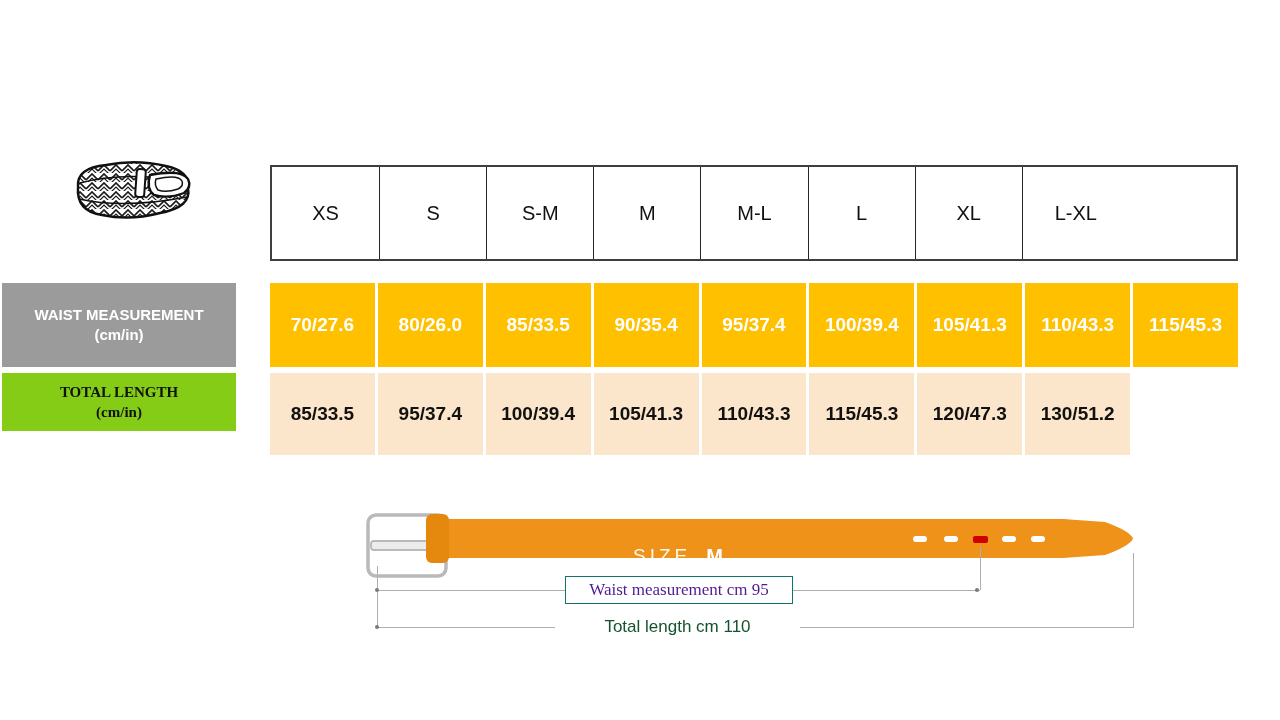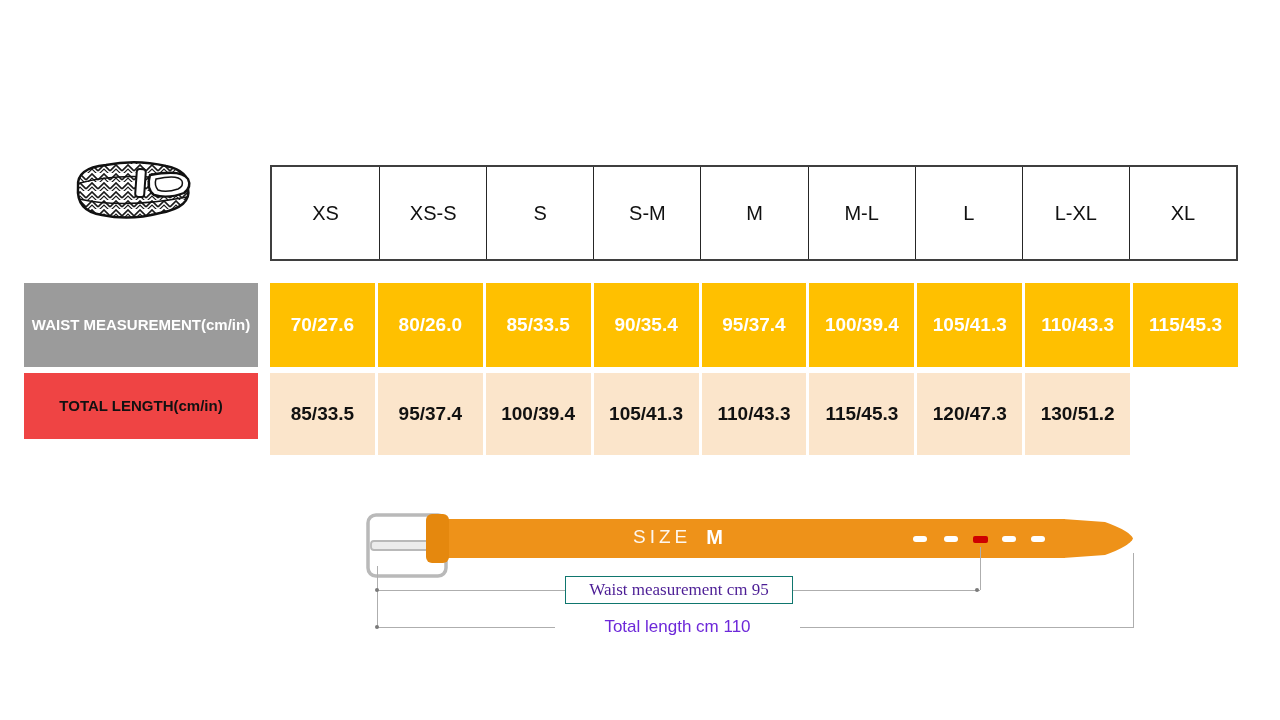--- a/index.html
+++ b/index.html
@@ -10,51 +10,51 @@
   .belt-sketch { position:absolute; left:62px; top:155px; width:140px; height:72px; }
 
   
   .size-header { position:absolute; left:270px; top:142px; width:968px; height:96px;
     display:grid; grid-template-columns:repeat(9,1fr); border:2px solid #3f3f3f; background:#fff;margin-top:23px; }
   .size-header .cell { display:flex; align-items:center; justify-content:center;
     font-size:20px; color:#111; border-left:1px solid #262626; }
   .size-header .cell:first-child { border-left:none; }
 
   
-  .row-label { position:absolute; left:24px; width:234px; display:flex; flex-direction:row;
-    align-items:center; justify-content:center; text-align:center; font-weight:bold; line-height:1.35; }
+  .row-label { position:absolute; left:2px; width:234px; display:flex; flex-direction:column;
+    justify-content:center; text-align:center; font-weight:bold; line-height:1.35; }
   .row-label.waist { top:283px; height:84px; background:#9b9b9b; color:#ffffff; font-size:15px; }
-  .row-label.total { top:373px; height:66px; background:#ef4444; color:#111; font-size:15px; }
+  .row-label.total { top:373px; height:58px; background:#84cc16; color:#111; font-size:15px;font-family:Liberation Serif, serif; }
 
   
   .value-row { position:absolute; left:270px; width:968px;
     display:grid; grid-template-columns:repeat(9,1fr); column-gap:3px; }
   .value-row.waist { top:283px; height:84px; }
   .value-row.total { top:373px; height:82px; }
   .value-row .cell { display:flex; align-items:center; justify-content:center;
     font-weight:bold; font-size:19px; }
   .value-row.waist .cell { background:#ffc000; color:#ffffff; }
   .value-row.total .cell { background:#fbe5cb; color:#111111; }
 
   
   .belt-svg { position:absolute; left:360px; top:505px; width:780px; height:80px; }
-  .size-text { position:absolute; left:578px; top:523px; width:200px; height:28px;
+  .size-text { position:absolute; left:578px; top:542px; width:200px; height:28px;
     display:flex; align-items:center; justify-content:center; gap:15px; color:#fff; }
   .size-text .w1 { font-size:19px; letter-spacing:4px; color:rgba(255,255,255,0.93); }
   .size-text .w2 { font-size:20px; font-weight:bold; }
 
   .mline { position:absolute; background:#aeaeae; }
   .dot { position:absolute; width:4px; height:4px; background:#7a7a7a; border-radius:50%; }
 
   .waist-box { position:absolute; left:565px; top:576px; width:228px; height:28px;
     background:#fff; border:1px solid #0f766e; display:flex; align-items:center; justify-content:center;
     font-size:17px; color:#4c1d95; z-index:3;font-family:Liberation Serif, serif; }
   .total-text { position:absolute; left:555px; top:614px; width:245px; height:26px;
     background:#fff; display:flex; align-items:center; justify-content:center;
-    font-size:17px; color:#6d28d9; z-index:3; }
+    font-size:17px; color:#14532d; z-index:3; }
 </style>
 </head>
 <body>
 
 <div class="page">
 
   <svg class="belt-sketch" viewBox="0 0 140 72">
     <defs>
       <pattern id="braid" width="12" height="9" patternUnits="userSpaceOnUse">
         <path d="M0,7 L6,1 L12,7" fill="none" stroke="#1a1a1a" stroke-width="1.7"></path>
@@ -64,28 +64,27 @@
     <path d="M16,32 Q14,13 44,10 Q74,4 104,11 Q128,16 126,33 Q130,52 98,58 Q68,66 40,60 Q14,56 16,32 Z" fill="url(#braid)" stroke="#111" stroke-width="2.4"></path>
     <path d="M18,28 Q60,16 124,26" fill="none" stroke="#111" stroke-width="1.6"></path>
     <path d="M17,44 Q62,54 125,42" fill="none" stroke="#111" stroke-width="1.6"></path>
     <rect x="74" y="14" width="9" height="28" rx="3" fill="#fff" stroke="#111" stroke-width="2" transform="rotate(4 78 28)"></rect>
     <path d="M88,20 Q120,14 126,24 Q130,32 122,38 Q106,44 92,40 Q84,34 88,20 Z" fill="#fff" stroke="#111" stroke-width="2.4"></path>
     <path d="M94,24 Q116,19 120,26 Q122,31 116,34 Q104,38 96,35 Q92,30 94,24 Z" fill="#fff" stroke="#111" stroke-width="1.5"></path>
   </svg>
 
   <div class="size-header">
     <div class="cell">XS</div>
-    <div class="cell">XS-S</div>
     <div class="cell">S</div>
     <div class="cell">S-M</div>
     <div class="cell">M</div>
     <div class="cell">M-L</div>
     <div class="cell">L</div>
+    <div class="cell">XL</div>
     <div class="cell">L-XL</div>
-    <div class="cell">XL</div>
   </div>
 
   <div class="row-label waist">
     <div>WAIST MEASUREMENT</div>
     <div>(cm/in)</div>
   </div>
   <div class="value-row waist">
     <div class="cell">70/27.6</div>
     <div class="cell">80/26.0</div>
     <div class="cell">85/33.5</div>

